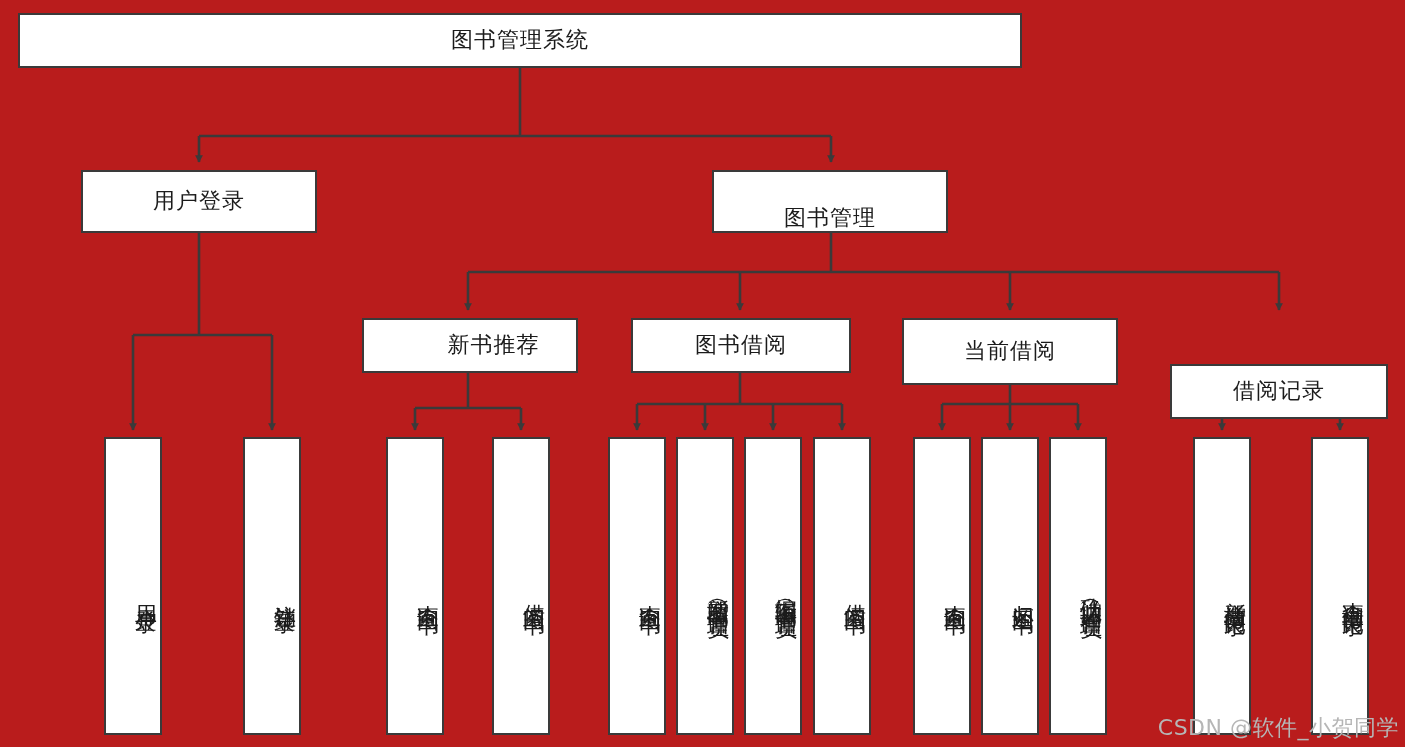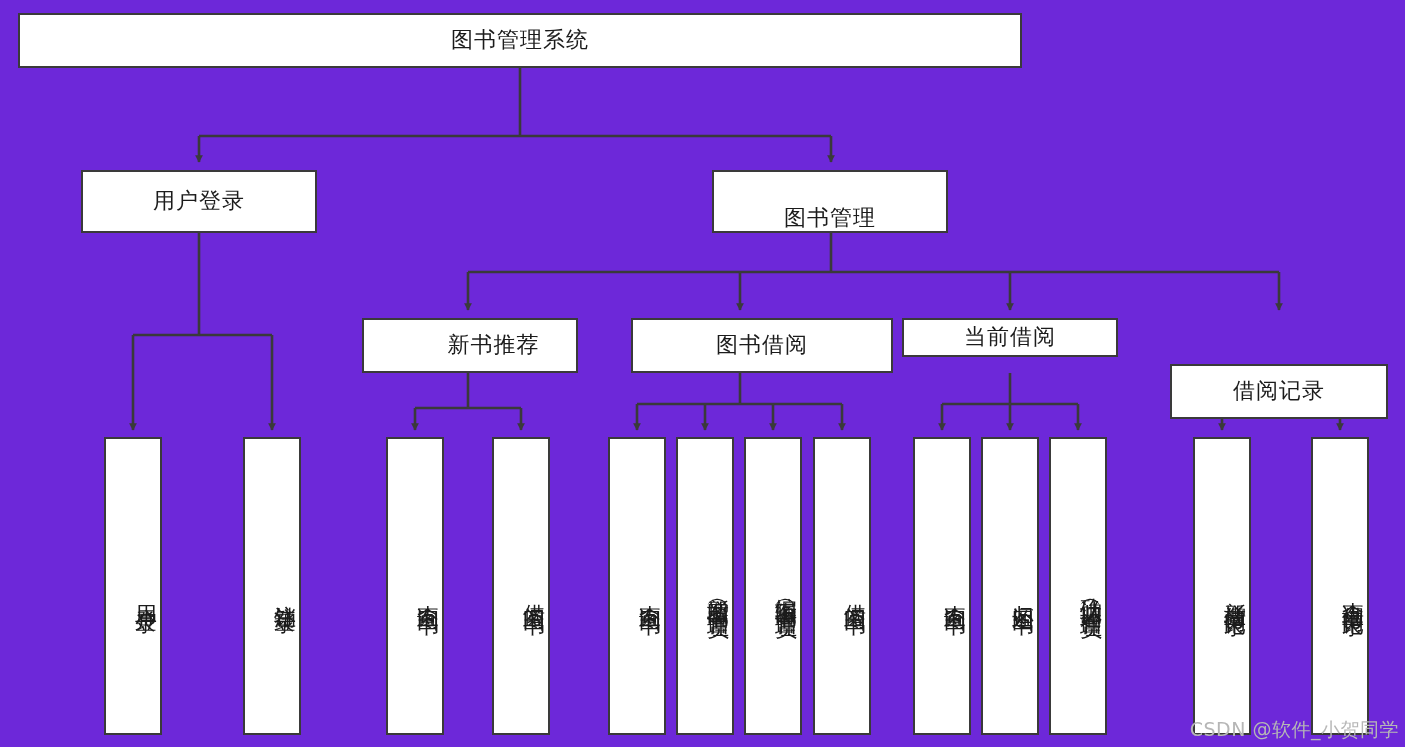--- a/index.html
+++ b/index.html
@@ -9,21 +9,21 @@
     background: #ffffff;
   }
   body {
     font-family: "DejaVu Sans", "Liberation Sans", sans-serif;
     -webkit-font-smoothing: antialiased;
   }
   #diagram-root {
     position: relative;
     width: 1405px;
     height: 747px;
-    background: #6d28d9;
+    background: #b91c1c;
     overflow: hidden;
   }
   #edge-layer {
     position: absolute;
     left: 0;
     top: 0;
     width: 1405px;
     height: 747px;
     pointer-events: none;
   }
@@ -58,21 +58,21 @@
   }
   .node-v > .vlabel {
     writing-mode: vertical-rl;
     text-orientation: upright;
     display: block;
   }
   .watermark {
     position: absolute;
     right: 6px;
     bottom: 4px;
-    font-size: 19px;
+    font-size: 22px;
     color: #b6b6b6;
     letter-spacing: 0.5px;
     z-index: 5;
     white-space: nowrap;
   }
 </style>
 </head>
 <body>
 
 <div id="diagram-root">
@@ -134,24 +134,24 @@
   <div class="node node-h" style="left:81px; top:170px; width:236px; height:63px;">
     <span>用户登录</span>
   </div>
   <div class="node node-h" style="left:712px; top:170px; width:236px; height:63px;align-items:flex-end;">
     <span>图书管理</span>
   </div>
 
   <div class="node node-h" style="left:362px; top:318px; width:216px; height:55px;padding-left:47px;">
     <span>新书推荐</span>
   </div>
-  <div class="node node-h" style="left:631px; top:318px; width:262px; height:55px;">
+  <div class="node node-h" style="left:631px; top:318px; width:220px; height:55px;">
     <span>图书借阅</span>
   </div>
-  <div class="node node-h" style="left:902px; top:318px; width:216px; height:39px;">
+  <div class="node node-h" style="left:902px; top:318px; width:216px; height:67px;">
     <span>当前借阅</span>
   </div>
   <div class="node node-h" style="left:1170px; top:318px; width:218px; height:55px;margin-top:46px;">
     <span>借阅记录</span>
   </div>
 
   <div class="node node-v" style="left:104px; top:437px; width:58px; height:298px;">
     <span class="vlabel">用户登录</span>
   </div>
   <div class="node node-v" style="left:243px; top:437px; width:58px; height:298px;">

